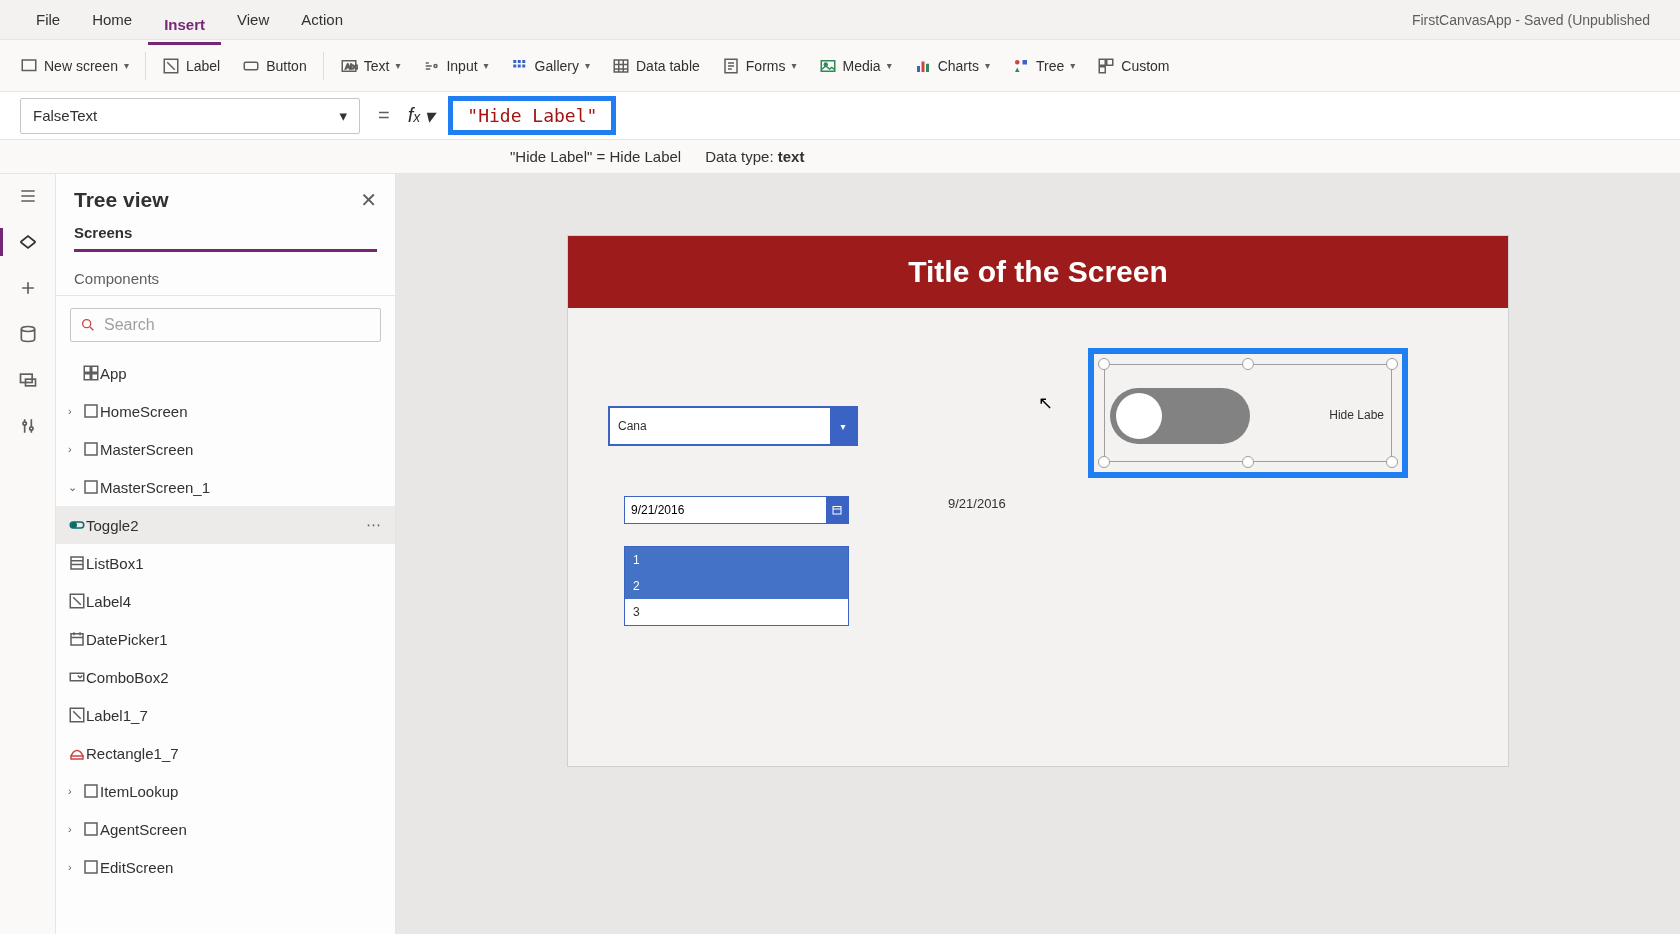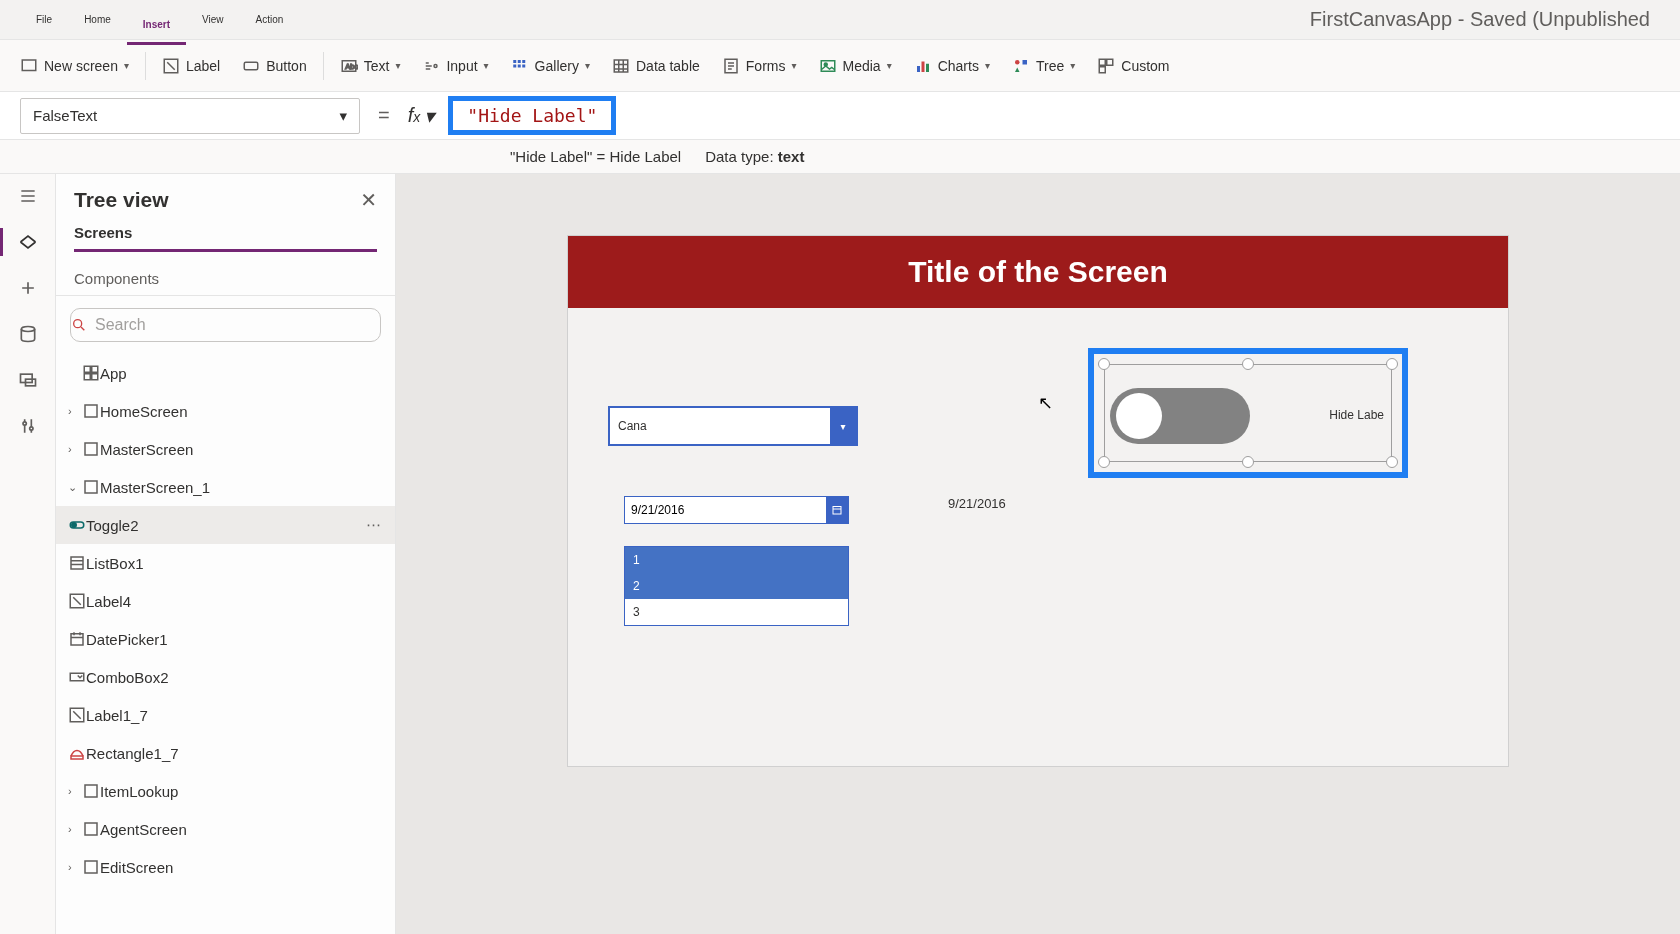--- a/index.html
+++ b/index.html
@@ -1,21 +1,21 @@
 <!DOCTYPE html>
 <html><head>
 <meta charset="utf-8">
 <style>
   * { box-sizing: border-box; margin: 0; padding: 0; font-family: "Segoe UI", Arial, sans-serif; }
   html, body { width: 1680px; height: 934px; overflow: hidden; background:#f3f2f1; }
   .topmenu { height:40px; display:flex; align-items:center; padding:0 20px; background:#f3f2f1; border-bottom:1px solid #e5e5e5; }
-  .topmenu .tab { padding:0 16px; font-size:10px; color:#323130; cursor:pointer; height:100%; display:flex; align-items:center; }
+  .topmenu .tab { padding:0 16px; font-size:15px; color:#323130; cursor:pointer; height:100%; display:flex; align-items:center; }
   .topmenu .tab.active { color:#742774; font-weight:600; border-bottom:3px solid #742774;margin-top:12px; }
   .topmenu .spacer { flex:1; }
-  .topmenu .right { color:#605e5c; font-size:20px; padding-right:10px; white-space:nowrap; }
+  .topmenu .right { color:#605e5c; font-size:14px; padding-right:10px; white-space:nowrap; }
 
   .ribbon { height:52px; display:flex; align-items:center; background:#faf9f8; border-bottom:1px solid #e5e5e5; padding:0 10px; gap:2px; }
   .ribbon .btn { display:flex; align-items:center; gap:6px; padding:6px 10px; color:#323130; font-size:14px; cursor:pointer; }
   .ribbon .sep { width:1px; height:28px; background:#ddd; margin:0 4px; }
   .ribbon svg { width:18px; height:18px; }
   .ribbon .chev { font-size:10px; color:#605e5c; }
 
   .formula-row { height:48px; display:flex; align-items:center; background:#fff; border-bottom:1px solid #e5e5e5; padding:0 20px; gap:14px; }
   .prop-dd { width:340px; height:36px; border:1px solid #c8c6c4; border-radius:2px; display:flex; align-items:center; padding:0 12px; font-size:15px; color:#323130; justify-content:space-between; }
   .equals { font-size:20px; color:#605e5c; padding:0 4px;}
@@ -33,21 +33,21 @@
   .leftrail .ic.active::before{content:""; position:absolute; left:-16px; top:-2px; width:3px; height:28px; background:#742774;}
   .leftrail svg{width:20px;height:20px;}
 
   .treepanel { width:340px; background:#fdfdfd; border-right:1px solid #e5e5e5; display:flex; flex-direction:column; }
   .treepanel .hd { display:flex; align-items:center; justify-content:space-between; padding:14px 18px 6px 18px;}
   .treepanel .hd .title { font-size:21px; font-weight:600; color:#323130;}
   .treepanel .hd .close{ font-size:20px; color:#605e5c; cursor:pointer;}
   .tabs2 { display:flex; gap:18px; padding:6px 18px 0 18px; border-bottom:1px solid #e5e5e5;flex-direction:column;}
   .tabs2 .t { font-size:15px; color:#605e5c; padding-bottom:8px; cursor:pointer;}
   .tabs2 .t.active{ color:#323130; font-weight:600; border-bottom:3px solid #742774;}
-  .searchbox{ margin:12px 14px; height:34px; border:1px solid #c8c6c4; border-radius:10px; display:flex; align-items:center; padding:0 0; gap:8px; color:#a19f9d;}
+  .searchbox{ margin:12px 14px; height:34px; border:1px solid #c8c6c4; border-radius:2px; display:flex; align-items:center; padding:0 9px; gap:8px; color:#a19f9d;}
   .tree { flex:1; overflow:auto; font-size:15px; color:#323130;}
   .node{ display:flex; align-items:center; height:38px; padding-left:12px; gap:0; cursor:pointer;}
   .node .chevn{ width:14px; font-size:11px; color:#605e5c;}
   .node .ic2{ width:18px; height:18px; display:flex; align-items:center; justify-content:center;}
   .node.depth2{ }
   .node.selected{ background:#edebe9;}
   .node .more{ margin-left:auto; margin-right:14px; color:#605e5c;}
 
   .canvas-area{ flex:1; background:#e9e7e5; position:relative; padding:32px; overflow:hidden;}
   .canvas{ width:940px; height:530px; background:#f3f2f1; margin:30px auto 0 auto; position:relative; box-shadow:0 0 0 1px #d0d0d0;}

